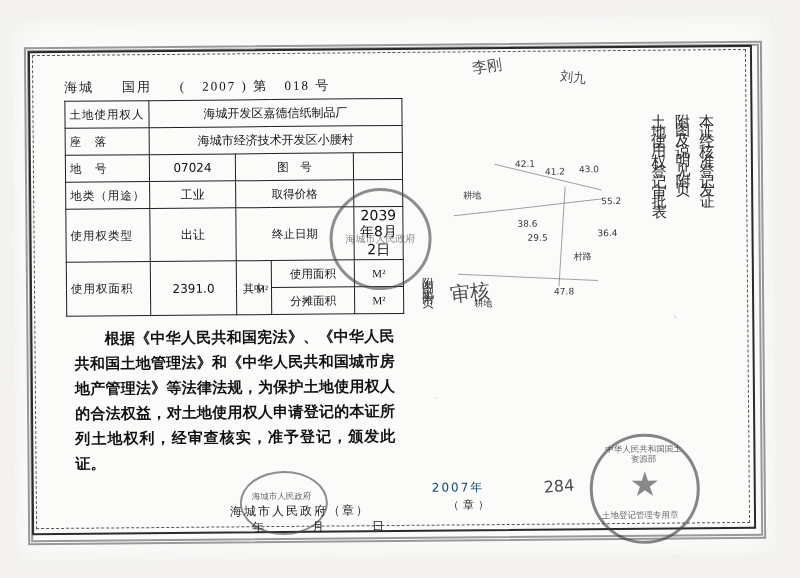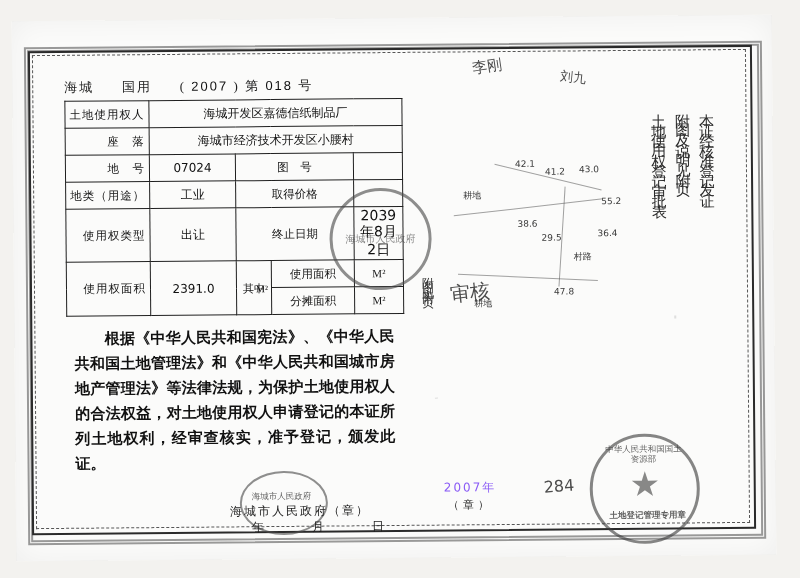--- a/index.html
+++ b/index.html
@@ -36,34 +36,34 @@
     border:5px double #4a4a4a;
     opacity:.55;
   }
   
   .hdr{
     position:absolute;left:52px;top:58px;width:360px;
     font-size:13px;letter-spacing:2px;color:#1d1d1d;
     white-space:nowrap;
   }
   .hdr .fill{ text-decoration:none; padding:0 6px; }
-  .hdr .hand{ font-family:Liberation Sans, sans-serif; }
+  .hdr .hand{ font-family:Liberation Serif, serif;margin-left:11px; }
   
   #tbl{
     position:absolute;left:52px;top:80px;width:338px;
     border-collapse:collapse;
     font-size:12px;color:#161616;
   }
   #tbl td{
     border:1px solid #1f1f1f;
     height:26px;
     padding:0 4px;
     vertical-align:middle;
   }
-  .lbl{ width:74px;text-align:right;letter-spacing:1px;white-space:nowrap;font-size:11.5px;}
+  .lbl{ width:74px;text-align:left;letter-spacing:1px;white-space:nowrap;font-size:11.5px;}
   .val{ text-align:center; }
   .hand{
     font-family:"DejaVu Sans", sans-serif;
     color:#111;
   }
   .mid{ width:26px;text-align:center;font-size:11px;line-height:12px;}
   .sub{ width:74px;text-align:center;font-size:11.5px;}
   .unit{ width:40px;text-align:center;font-size:11px;}
   
   #para{
@@ -133,22 +133,22 @@
   
   #botline{
     position:absolute;left:214px;top:484px;width:180px;
     font-size:12px;color:#1d1d1d;letter-spacing:2px;
   }
   #botdate{
     position:absolute;left:236px;top:500px;width:160px;
     font-size:12px;color:#1d1d1d;letter-spacing:18px;
   }
   #date2{
-    position:absolute;left:428px;top:462px;
-    font-size:12px;color:#8b5cf6;letter-spacing:2px;
+    position:absolute;left:416px;top:462px;
+    font-size:12px;color:#0c4a6e;letter-spacing:2px;
     font-family:"DejaVu Sans", sans-serif;
   }
   #date2b{
     position:absolute;left:432px;top:480px;
     font-size:11px;color:#1d1d1d;letter-spacing:4px;
     font-family:"DejaVu Sans", sans-serif;
   }
   
   .speck{position:absolute;background:#8a8a8a;opacity:.25;}
 </style>
@@ -230,41 +230,41 @@
     <div class="vtxt" id="v-right3">本证经核准登记发证</div>
 
     <div id="map">
       <span style="left:30px;top:52px">耕地</span>
       <span style="left:40px;top:160px">耕地</span>
       <span style="left:140px;top:114px">村路</span>
       <span style="left:82px;top:22px">42.1</span>
       <span style="left:112px;top:30px">41.2</span>
       <span style="left:146px;top:28px">43.0</span>
       <span style="left:84px;top:82px">38.6</span>
-      <span style="left:108px;top:96px">29.5</span>
+      <span style="left:94px;top:96px">29.5</span>
       <span style="left:168px;top:60px">55.2</span>
       <span style="left:164px;top:92px">36.4</span>
       <span style="left:120px;top:150px">47.8</span>
 
       <div class="mapline" style="left:20px;top:70px;width:150px;transform:rotate(-6deg)"></div>
       <div class="mapline" style="left:24px;top:140px;width:140px;transform:rotate(3deg)"></div>
       <div class="mapline" style="left:60px;top:40px;width:110px;transform:rotate(14deg)"></div>
       <div class="mapline" style="left:128px;top:50px;width:1px;height:100px;transform:rotate(4deg)"></div>
     </div>
 
     <div class="stamp" id="stamp1">
       <div class="inner">海城市人民政府</div>
     </div>
 
     <div class="stamp" id="stamp2"></div>
     <div class="stamp-txt" style="left:236px;top:472px;">海城市人民政府</div>
 
     <div class="stamp" id="stamp3"></div>
     <div class="stamp-txt" style="left:586px;top:428px;width:84px;text-align:center;white-space:normal;line-height:10px;">中华人民共和国国土资源部</div>
-    <div class="stamp-txt" style="left:586px;top:494px;width:84px;text-align:right;white-space:normal;font-weight:bold;">土地登记管理专用章</div>
+    <div class="stamp-txt" style="left:586px;top:494px;width:84px;text-align:left;white-space:normal;">土地登记管理专用章</div>
     <div id="star">★</div>
 
     <div class="sig" id="sig-top">李刚</div>
     <div class="sig" id="sig-top2">刘九</div>
     <div class="sig" id="sig-mid">审核</div>
     <div class="sig" id="sig-num">284</div>
 
     <div id="botline">海城市人民政府（章）</div>
     <div id="botdate">年　月　日</div>
     <div id="date2">2007年</div>

